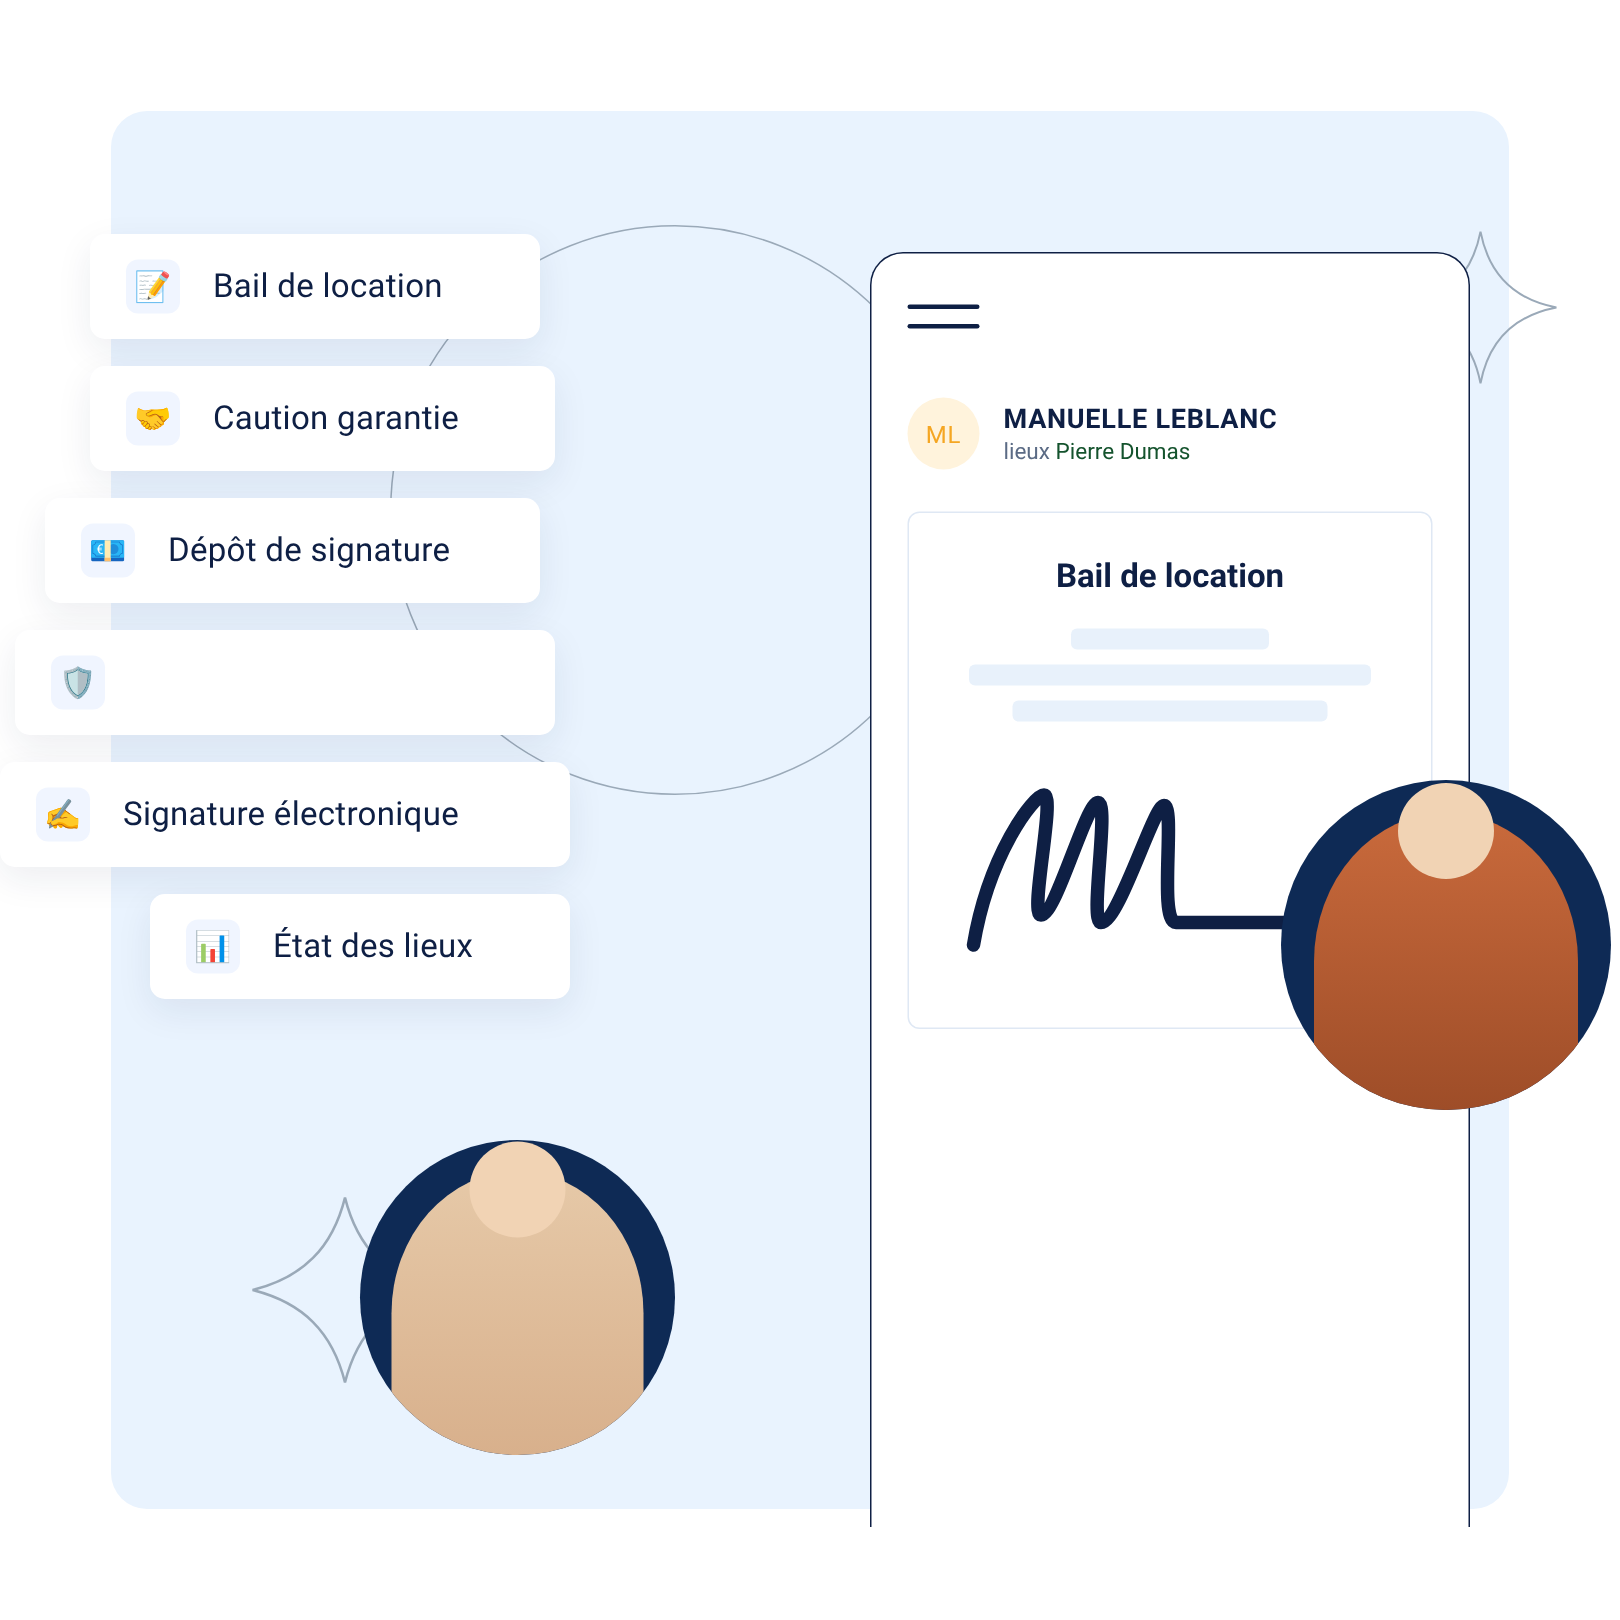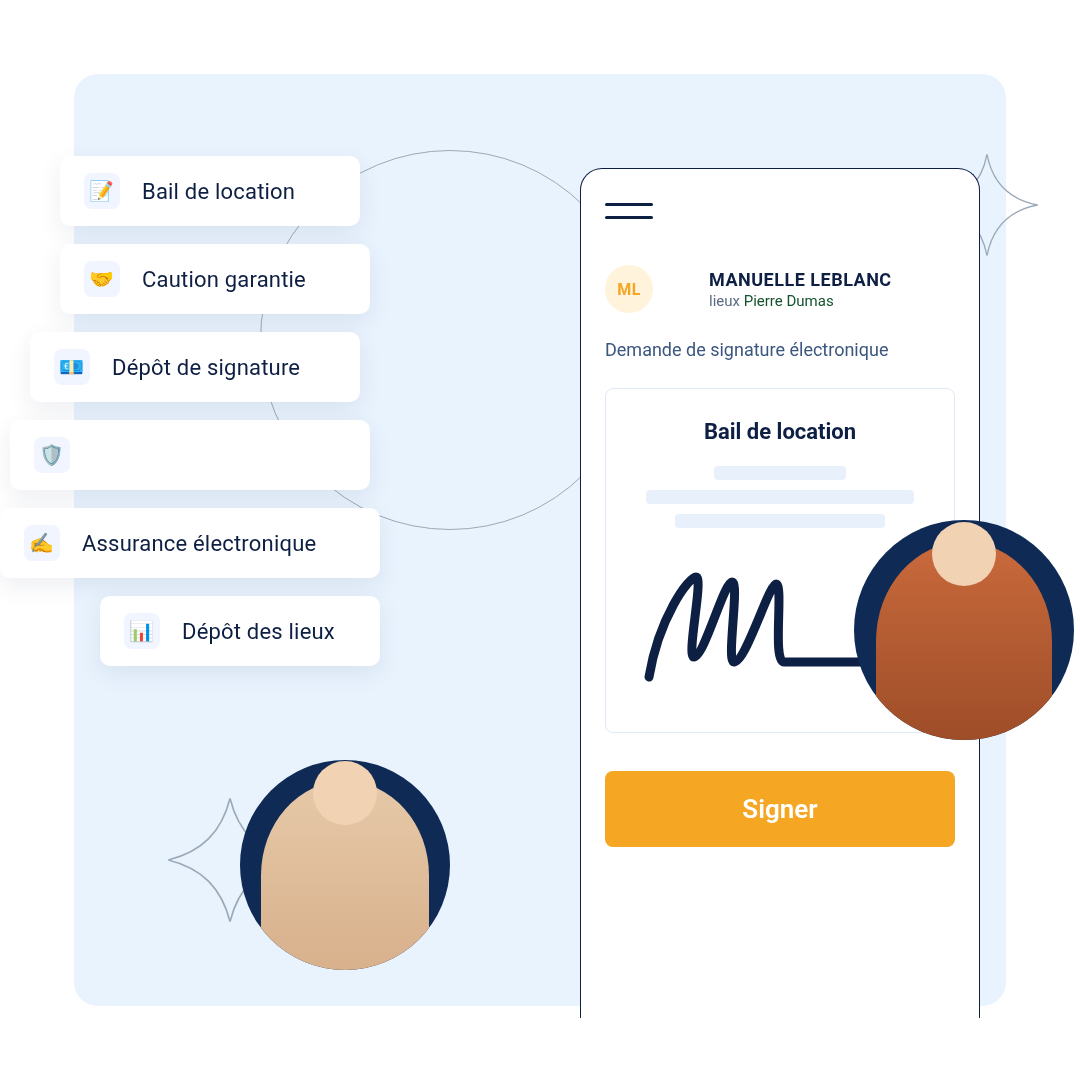--- a/index.html
+++ b/index.html
@@ -27,22 +27,22 @@
   .c3 { width:330px; margin-left:30px; }
   .c4 { width:360px; margin-left:10px; }
   .c5 { width:380px; margin-left:0px; }
   .c6 { width:280px; margin-left:100px; }
 
   
   .phone { position:absolute; right: 100px; top: 168px; width: 400px; height: 850px; background:#fff; border:1.5px solid #0e1f44; border-radius: 22px 22px 0 0; padding: 28px 24px 0 24px; display:flex; flex-direction:column; border-bottom: none; }
   .hamburger { width: 48px; margin-top: 6px; }
   .hamburger .bar { height:3px; background:#0e1f44; border-radius:2px; margin-bottom:10px; }
   .user-row { display:flex; align-items:center; gap:16px; margin-top: 36px; }
-  .avatar-pill { width:48px; height:48px; border-radius:50%; background:#fff3dc; color:#f5a623; font-weight:700; display:flex; align-items:center; justify-content:center; font-size:16px; letter-spacing:0.5px;text-align:right; }
-  .user-col { display:flex; flex-direction:column; gap:2px;margin-left:40px; }
+  .avatar-pill { width:48px; height:48px; border-radius:50%; background:#fff3dc; color:#f5a623; font-weight:400; display:flex; align-items:center; justify-content:center; font-size:16px; letter-spacing:0.5px;text-align:right; }
+  .user-col { display:flex; flex-direction:column; gap:2px; }
   .user-name { color:#0e1f44; font-weight:700; letter-spacing:0.5px; font-size:18px; }
   .user-sub { color:#5b6b85; font-size:15px; }
   .user-sub .link { color:#14532d; }
   .sub-head { color:#3b567f; font-size:18px; margin-top: 26px; }
   .doc-box { margin-top: 28px; border:1px solid #dfe8f4; border-radius:8px; padding: 30px 28px 36px 28px; flex:0 0 auto; display:flex; flex-direction:column; align-items:center; }
   .doc-title { color:#0e1f44; font-weight:700; font-size:22px; text-align:center; }
   .skeleton { margin-top: 22px; width:100%; display:flex; flex-direction:column; gap:10px; align-items:center; }
   .sk-line { background:#e8f1fb; border-radius:4px; height:14px; }
   .sk-1 { width:45%; }
   .sk-2 { width:92%; }
@@ -91,57 +91,55 @@
     </div>
     <div class="card c3">
       <span class="icon-wrap">💶</span>
       <span>Dépôt de signature</span>
     </div>
     <div class="card c4">
       <span class="icon-wrap">🛡️</span>
     </div>
     <div class="card c5">
       <span class="icon-wrap">✍️</span>
-      <span>Assurance électronique</span>
+      <span>Signature électronique</span>
     </div>
     <div class="card c6">
       <span class="icon-wrap">📊</span>
-      <span>Dépôt des lieux</span>
+      <span>État des lieux</span>
     </div>
   </div>
 
   <div class="phone">
     <div class="hamburger">
       <div class="bar"></div>
         <div class="bar"></div>
     </div>
     <div class="user-row">
       <div class="avatar-pill">ML</div>
       <div class="user-col">
         <div class="user-name">MANUELLE LEBLANC</div>
         <div class="user-sub">
           <span>lieux </span><span class="link">Pierre Dumas</span>
         </div>
       </div>
     </div>
-    <div class="sub-head">Demande de signature électronique</div>
     <div class="doc-box">
       <div class="doc-title">Bail de location</div>
       <div class="skeleton">
         <div class="sk-line sk-1"></div>
         <div class="sk-line sk-2"></div>
         <div class="sk-line sk-3"></div>
       </div>
       <div class="sig-wrap">
         <svg viewBox="0 0 240 130">
           <path d="M15 115 C 25 55, 55 15, 62 15 C 70 15, 52 95, 60 95 C 70 95, 90 20, 98 20 C 106 20, 92 100, 100 100 C 112 100, 135 22, 142 22 C 150 22, 138 100, 150 100 C 165 100, 205 100, 232 100"></path>
         </svg>
       </div>
     </div>
-    <div class="sign-btn">Signer</div>
   </div>
 
   <div class="avatar-big av-left">
     <div class="person p-left">
         <div class="head"></div>
       </div>
   </div>
   <div class="avatar-big av-right">
     <div class="person p-right">
         <div class="head"></div>

